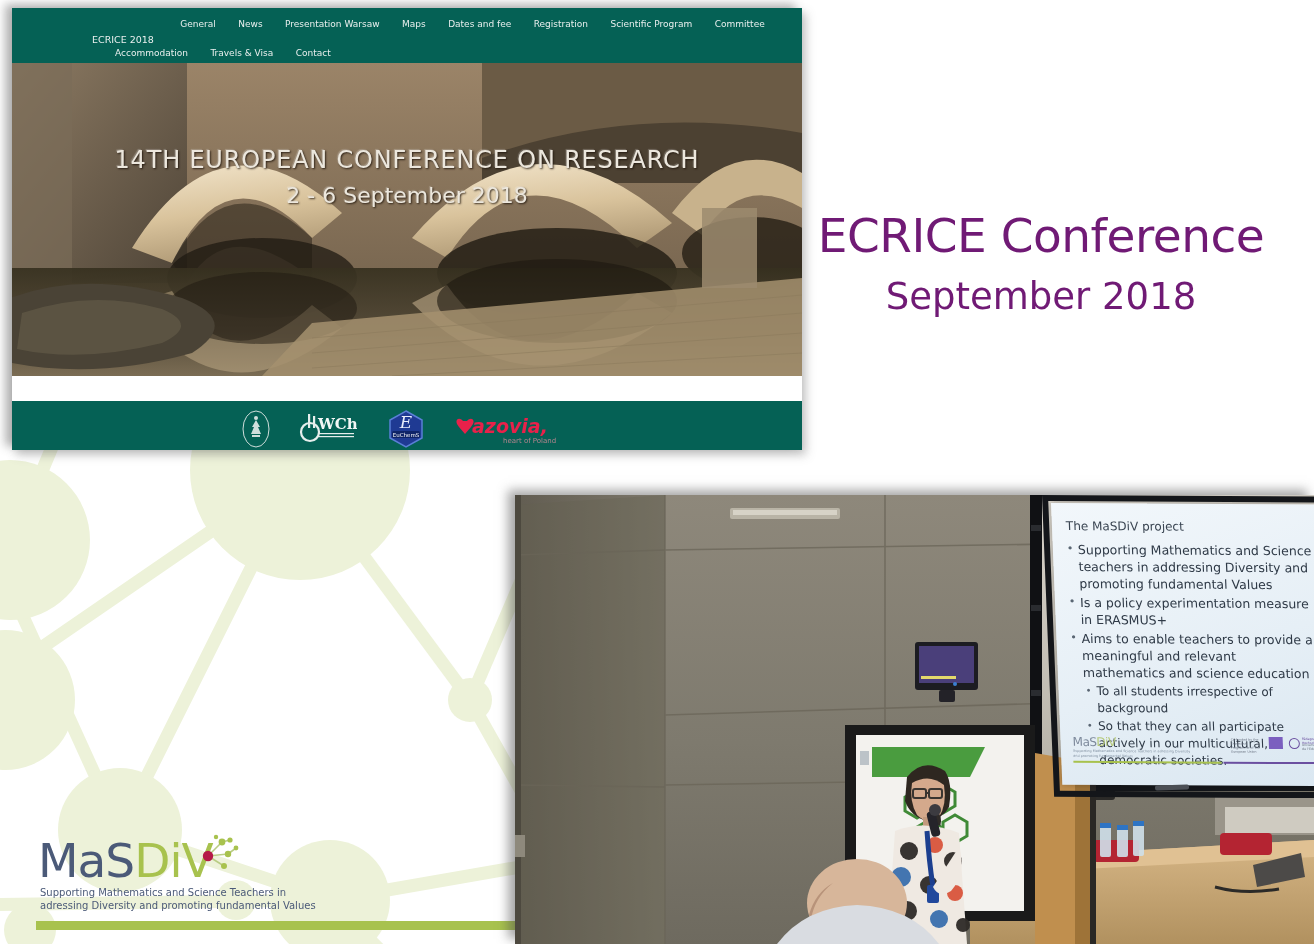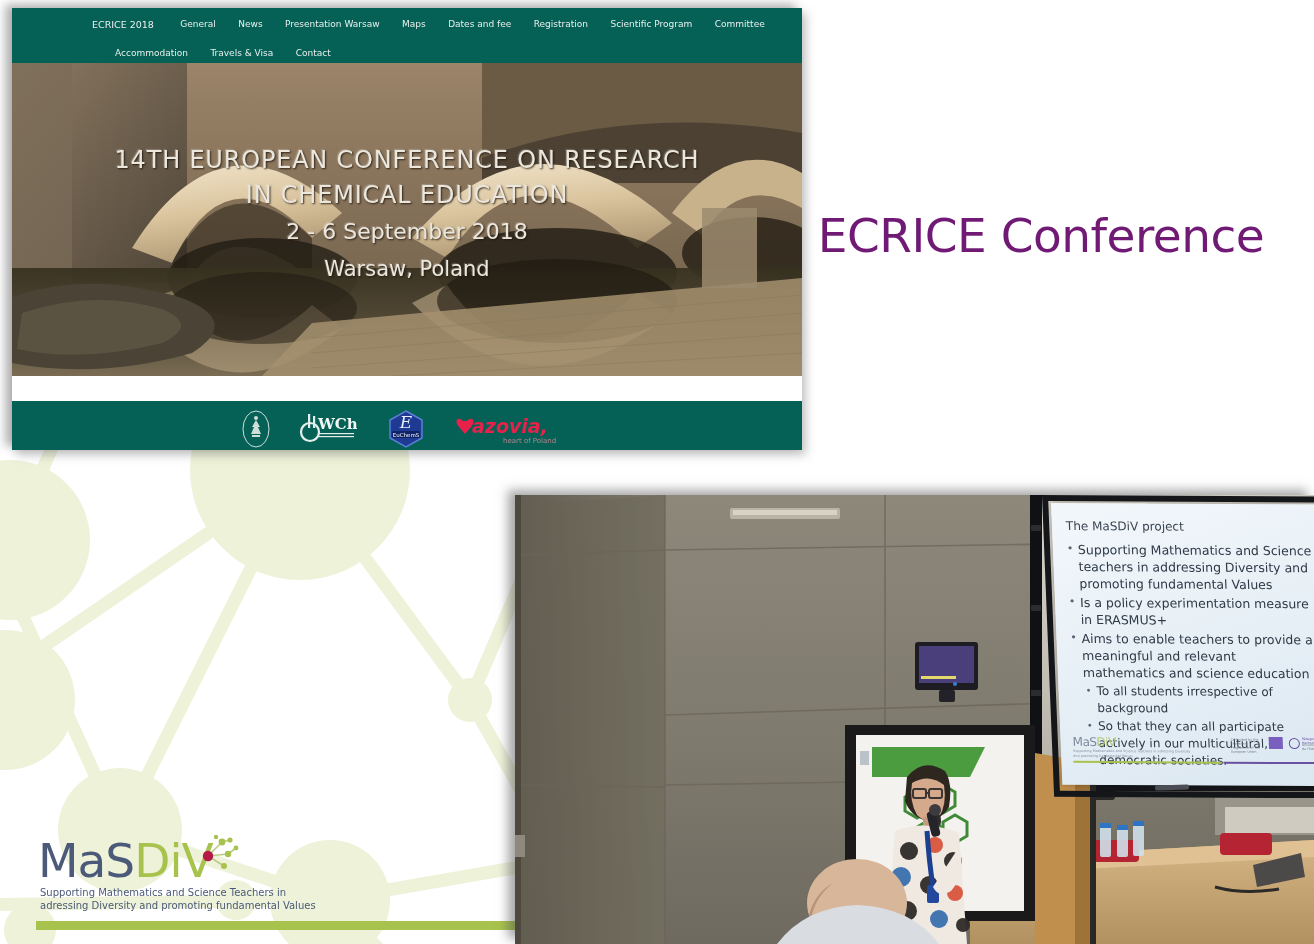--- a/index.html
+++ b/index.html
@@ -94,21 +94,21 @@
   #nav-row-1{top:11px;padding-left:80px;}
   #nav-row-2{top:40px;padding-left:103px;}
   .nav-item{
     display:inline-block;
     color:#e9efee;
     font-family:"DejaVu Sans", sans-serif;
     font-size:9px;
     margin-right:18px;
     vertical-align:top;
   }
-  .nav-item.brand{font-size:9.5px;margin-right:22px;}
+  .nav-item.brand{font-size:9.5px;margin-right:22px;margin-top:15px;}
 
   
   #site-hero{
     position:absolute;left:0;top:55px;width:790px;height:313px;
     overflow:hidden;
     background:#be185d;
   }
   #hero-svg{position:absolute;left:0;top:0;}
   #hero-text{
     position:absolute;left:0;top:80px;width:790px;
@@ -262,20 +262,21 @@
     <circle cx="20" cy="3" r="2.2" fill="#a8c24e"></circle>
   </svg>
   <div id="masdiv-tag">
     <div>Supporting Mathematics and Science Teachers in</div>
     <div>adressing Diversity and promoting fundamental Values</div>
   </div>
 </div>
 
 <div id="title-block">
   <div id="title-main">ECRICE Conference</div>
+  <div id="title-date">September 2018</div>
 </div>
 
 <div id="website-shot">
 
   <div id="site-nav">
     <div class="nav-row" id="nav-row-1">
       <span class="nav-item brand">ECRICE 2018</span>
       <span class="nav-item">General</span>
       <span class="nav-item">News</span>
       <span class="nav-item">Presentation Warsaw</span>
@@ -356,23 +357,21 @@
         <path d="M-10,238 Q70,205 170,235 Q230,258 180,290 Q80,318 -10,298 Z" fill="#4a4336"></path>
         <path d="M10,250 Q80,226 150,246 Q188,262 150,280 Q70,300 5,286 Z" fill="#5d5544" opacity=".9"></path>
 
         <rect x="690" y="145" width="55" height="80" fill="#9c8b6e" opacity=".85"></rect>
 
         <rect x="0" y="0" width="790" height="313" fill="url(#waterG)" opacity="0"></rect>
       </g>
     </svg>
     <div id="hero-text">
       <div id="hero-l1">14TH EUROPEAN CONFERENCE ON RESEARCH</div>
-      <div id="hero-l2">IN CHEMICAL EDUCATION</div>
       <div id="hero-l3">2 - 6 September 2018</div>
-      <div id="hero-l4">Warsaw, Poland</div>
     </div>
   </div>
 
   <div id="site-white-band"></div>
 
   <div id="site-footer">
     <div id="footer-logos">
       <span class="flogo">
         <svg width="30" height="40" viewBox="0 0 30 40">
           <ellipse cx="15" cy="20" rx="13" ry="18" fill="none" stroke="#cfdedb" stroke-width="1"></ellipse>

